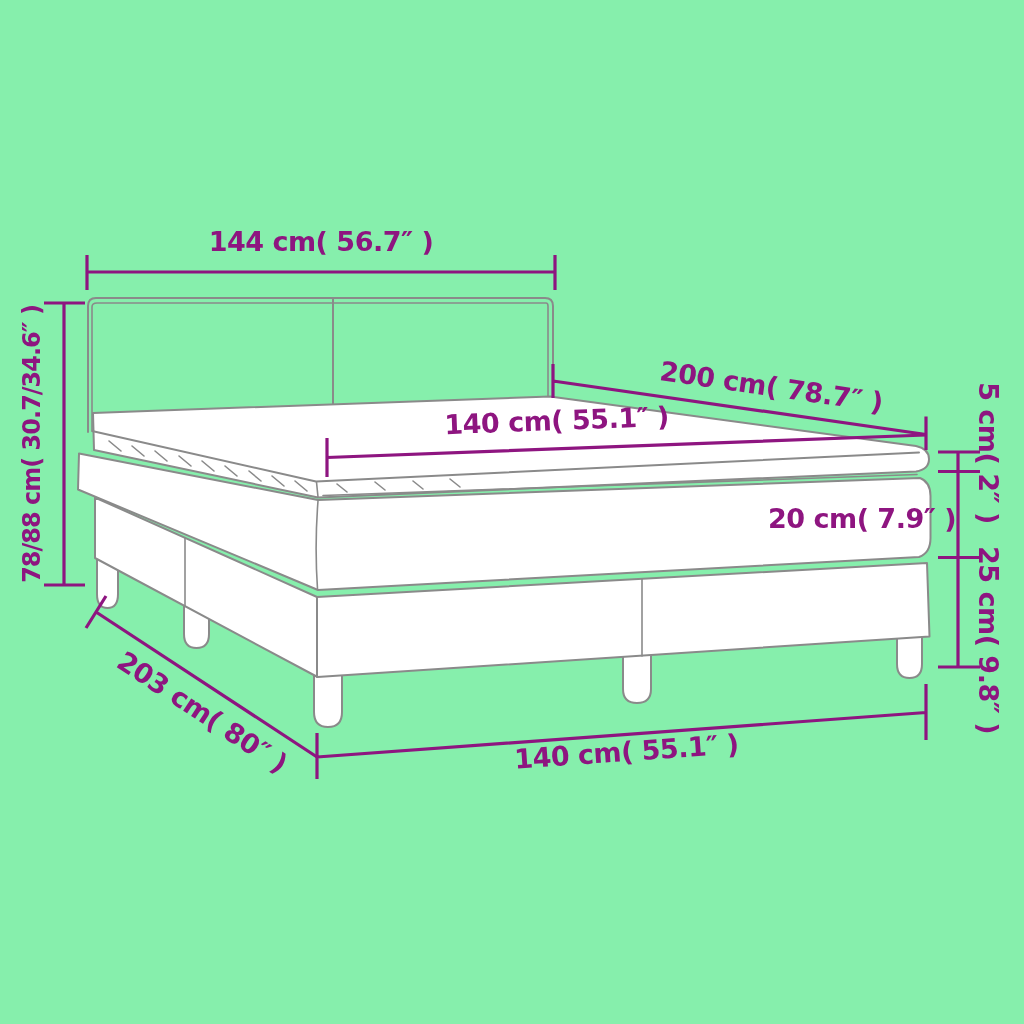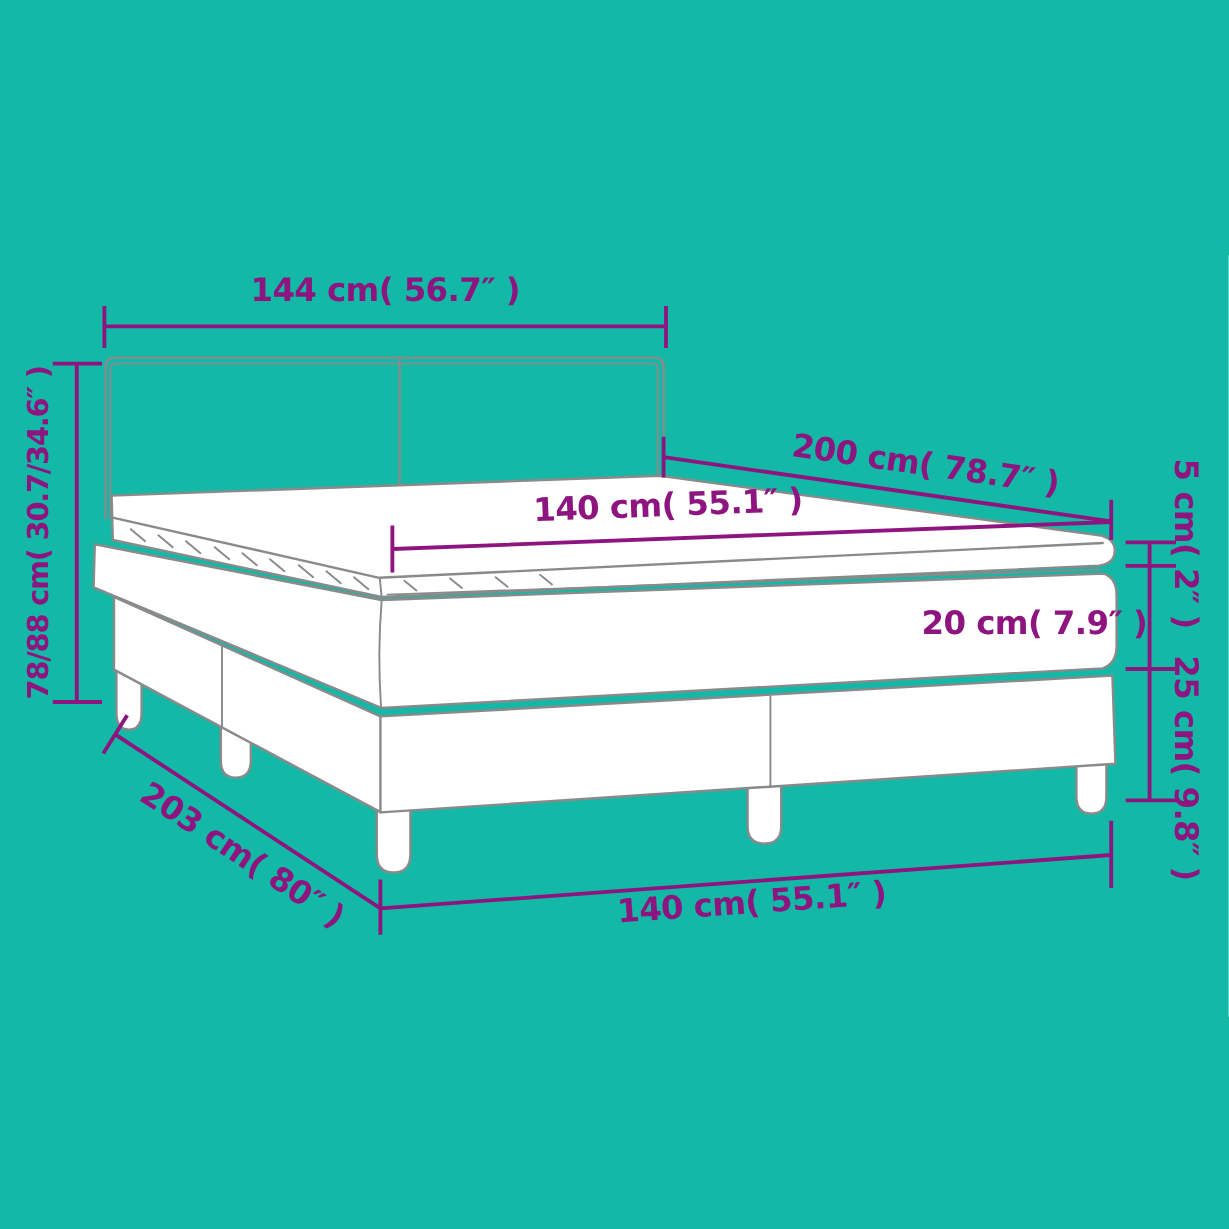--- a/index.html
+++ b/index.html
@@ -1,16 +1,16 @@
 <!DOCTYPE html>
 <html style="--accent: #8E1580; --line: #8a8a8a;"><head>
 <meta charset="utf-8">
 <style>
   html,body{margin:0;padding:0;background:#fff;}
-  .stage{width:1024px;height:1024px;position:relative;background:#14b8a6;margin:0 auto;overflow:hidden;}
+  .stage{width:1024px;height:1024px;position:relative;background:#86efac;margin:0 auto;overflow:hidden;}
   svg{display:block;}
   .bed-line{fill:none;stroke:var(--line,#8a8a8a);stroke-width:2;stroke-linejoin:round;stroke-linecap:round;}
   .bed-fill{fill:#ffffff;stroke:var(--line,#8a8a8a);stroke-width:2;stroke-linejoin:round;}
   .bed-thin{fill:none;stroke:var(--line,#8a8a8a);stroke-width:1.6;stroke-linecap:round;}
   .dim{stroke:var(--accent,#8E1580);stroke-width:3.2;fill:none;stroke-linecap:butt;}
   .dim-text{font-family:"DejaVu Sans",sans-serif;font-weight:bold;font-size:27px;
             fill:var(--accent,#8E1580);letter-spacing:-0.5px;text-anchor:middle;}
   .dim-text-sm{font-size:24px;letter-spacing:-1px;}
 </style>
 </head>

